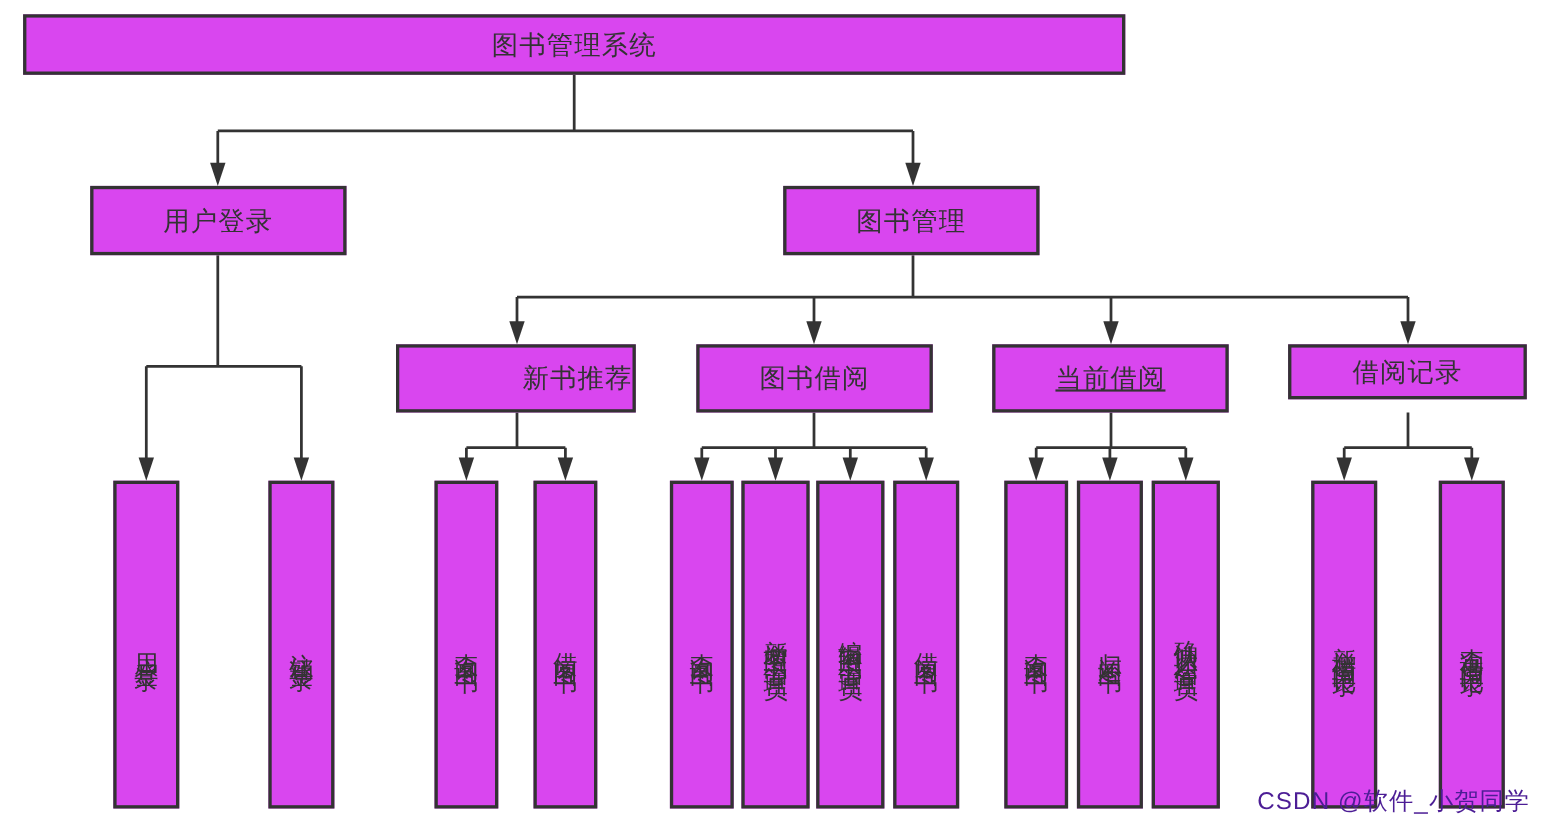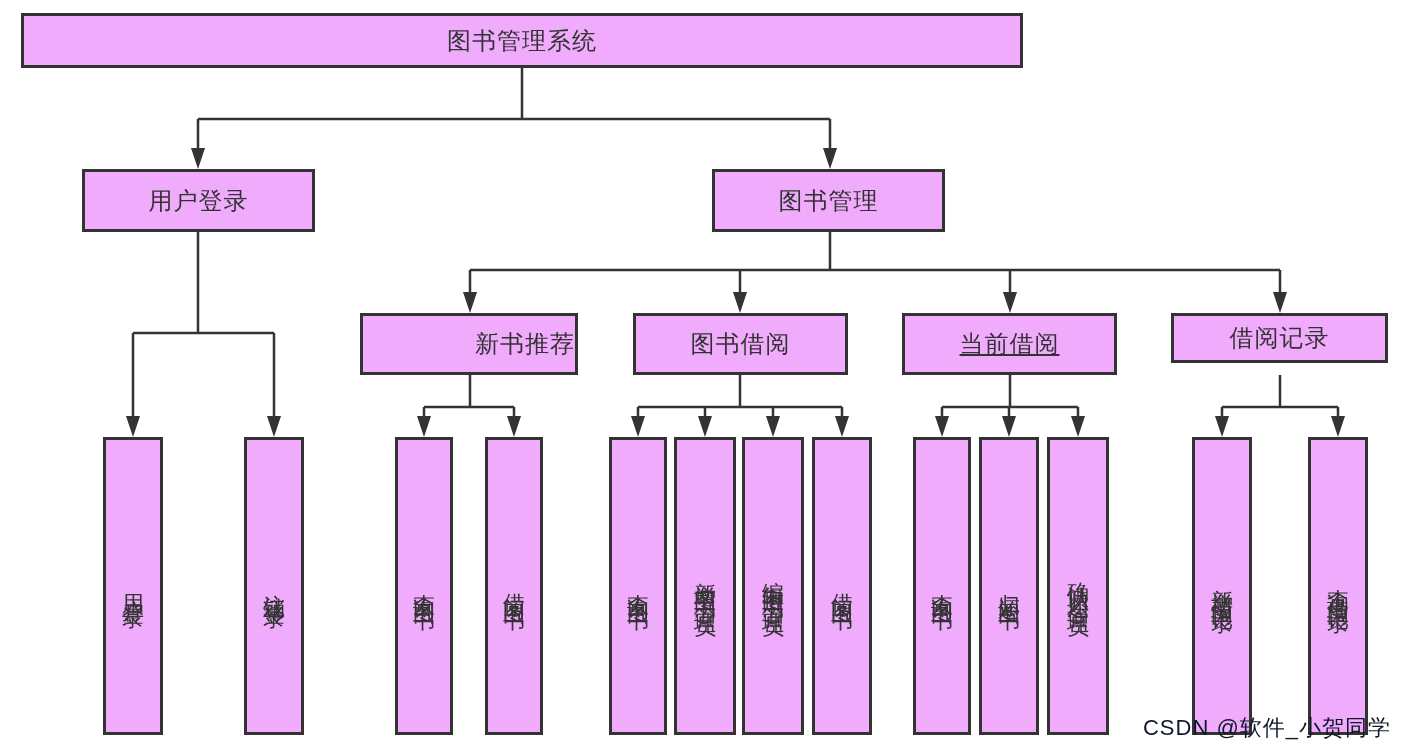--- a/index.html
+++ b/index.html
@@ -14,21 +14,21 @@
   }
   .connectors {
     position: absolute;
     left: 0; top: 0;
     width: 1405px; height: 747px;
     pointer-events: none;
   }
   .node {
     position: absolute;
     box-sizing: border-box;
-    background: #f0abfc;
+    background: #d946ef;
     border: 3px solid #333333;
     display: flex;
     align-items: center;
     justify-content: center;
   }
   .node.h span {
     font-size: 24px;
     letter-spacing: 1px;
     color: #333333;
     white-space: nowrap;
@@ -39,21 +39,21 @@
     font-size: 22px;
     letter-spacing: 5px;
     color: #333333;
     line-height: 1;
   }
   .watermark {
     position: absolute;
     right: 14px;
     bottom: 4px;
     font-size: 22px;
-    color: #0f172a;
+    color: #4c1d95;
     letter-spacing: 1px;
     white-space: nowrap;
   }
   
   #n-root   { left: 21px;  top: 13px;  width: 1002px; height: 55px; }
   #n-login  { left: 82px;  top: 169px; width: 233px;  height: 63px; }
   #n-mgmt   { left: 712px; top: 169px; width: 233px;  height: 63px; }
   #n-rec    { left: 360px; top: 313px; width: 218px;  height: 62px; justify-content: flex-end; }
   #n-borrow { left: 633px; top: 313px; width: 215px;  height: 62px; }
   #n-cur    { left: 902px; top: 313px; width: 215px;  height: 62px; text-decoration: underline; }

